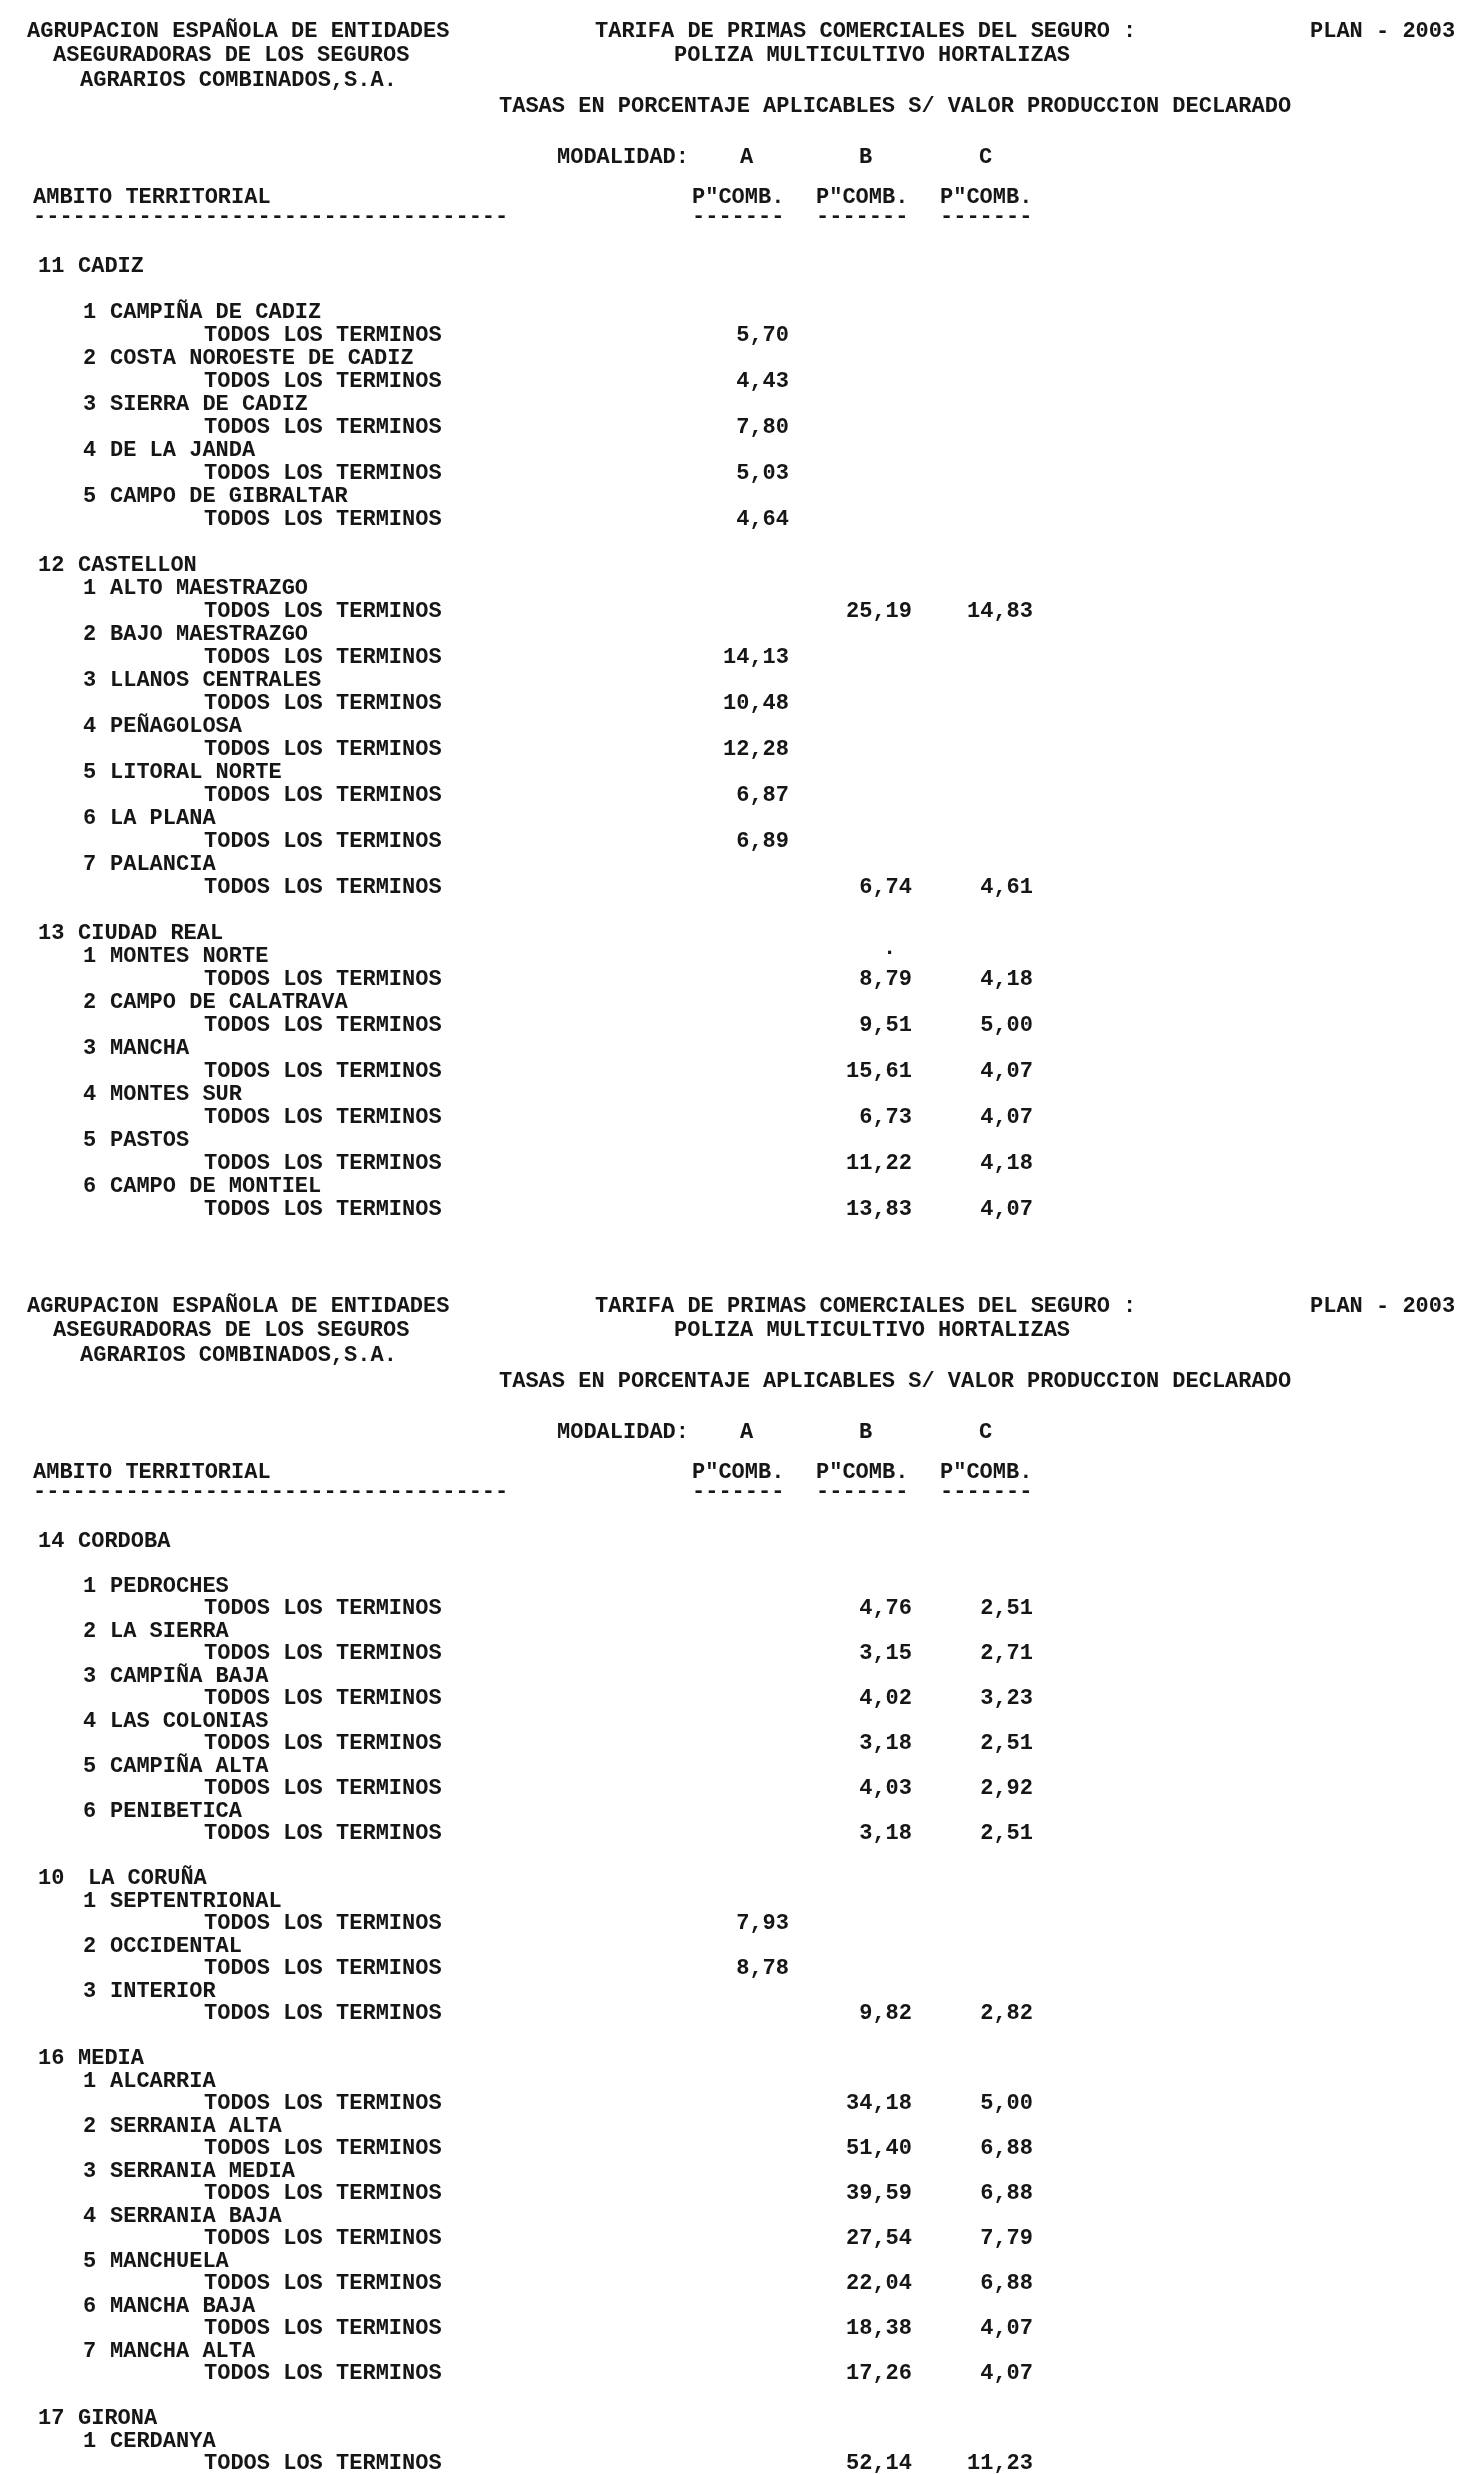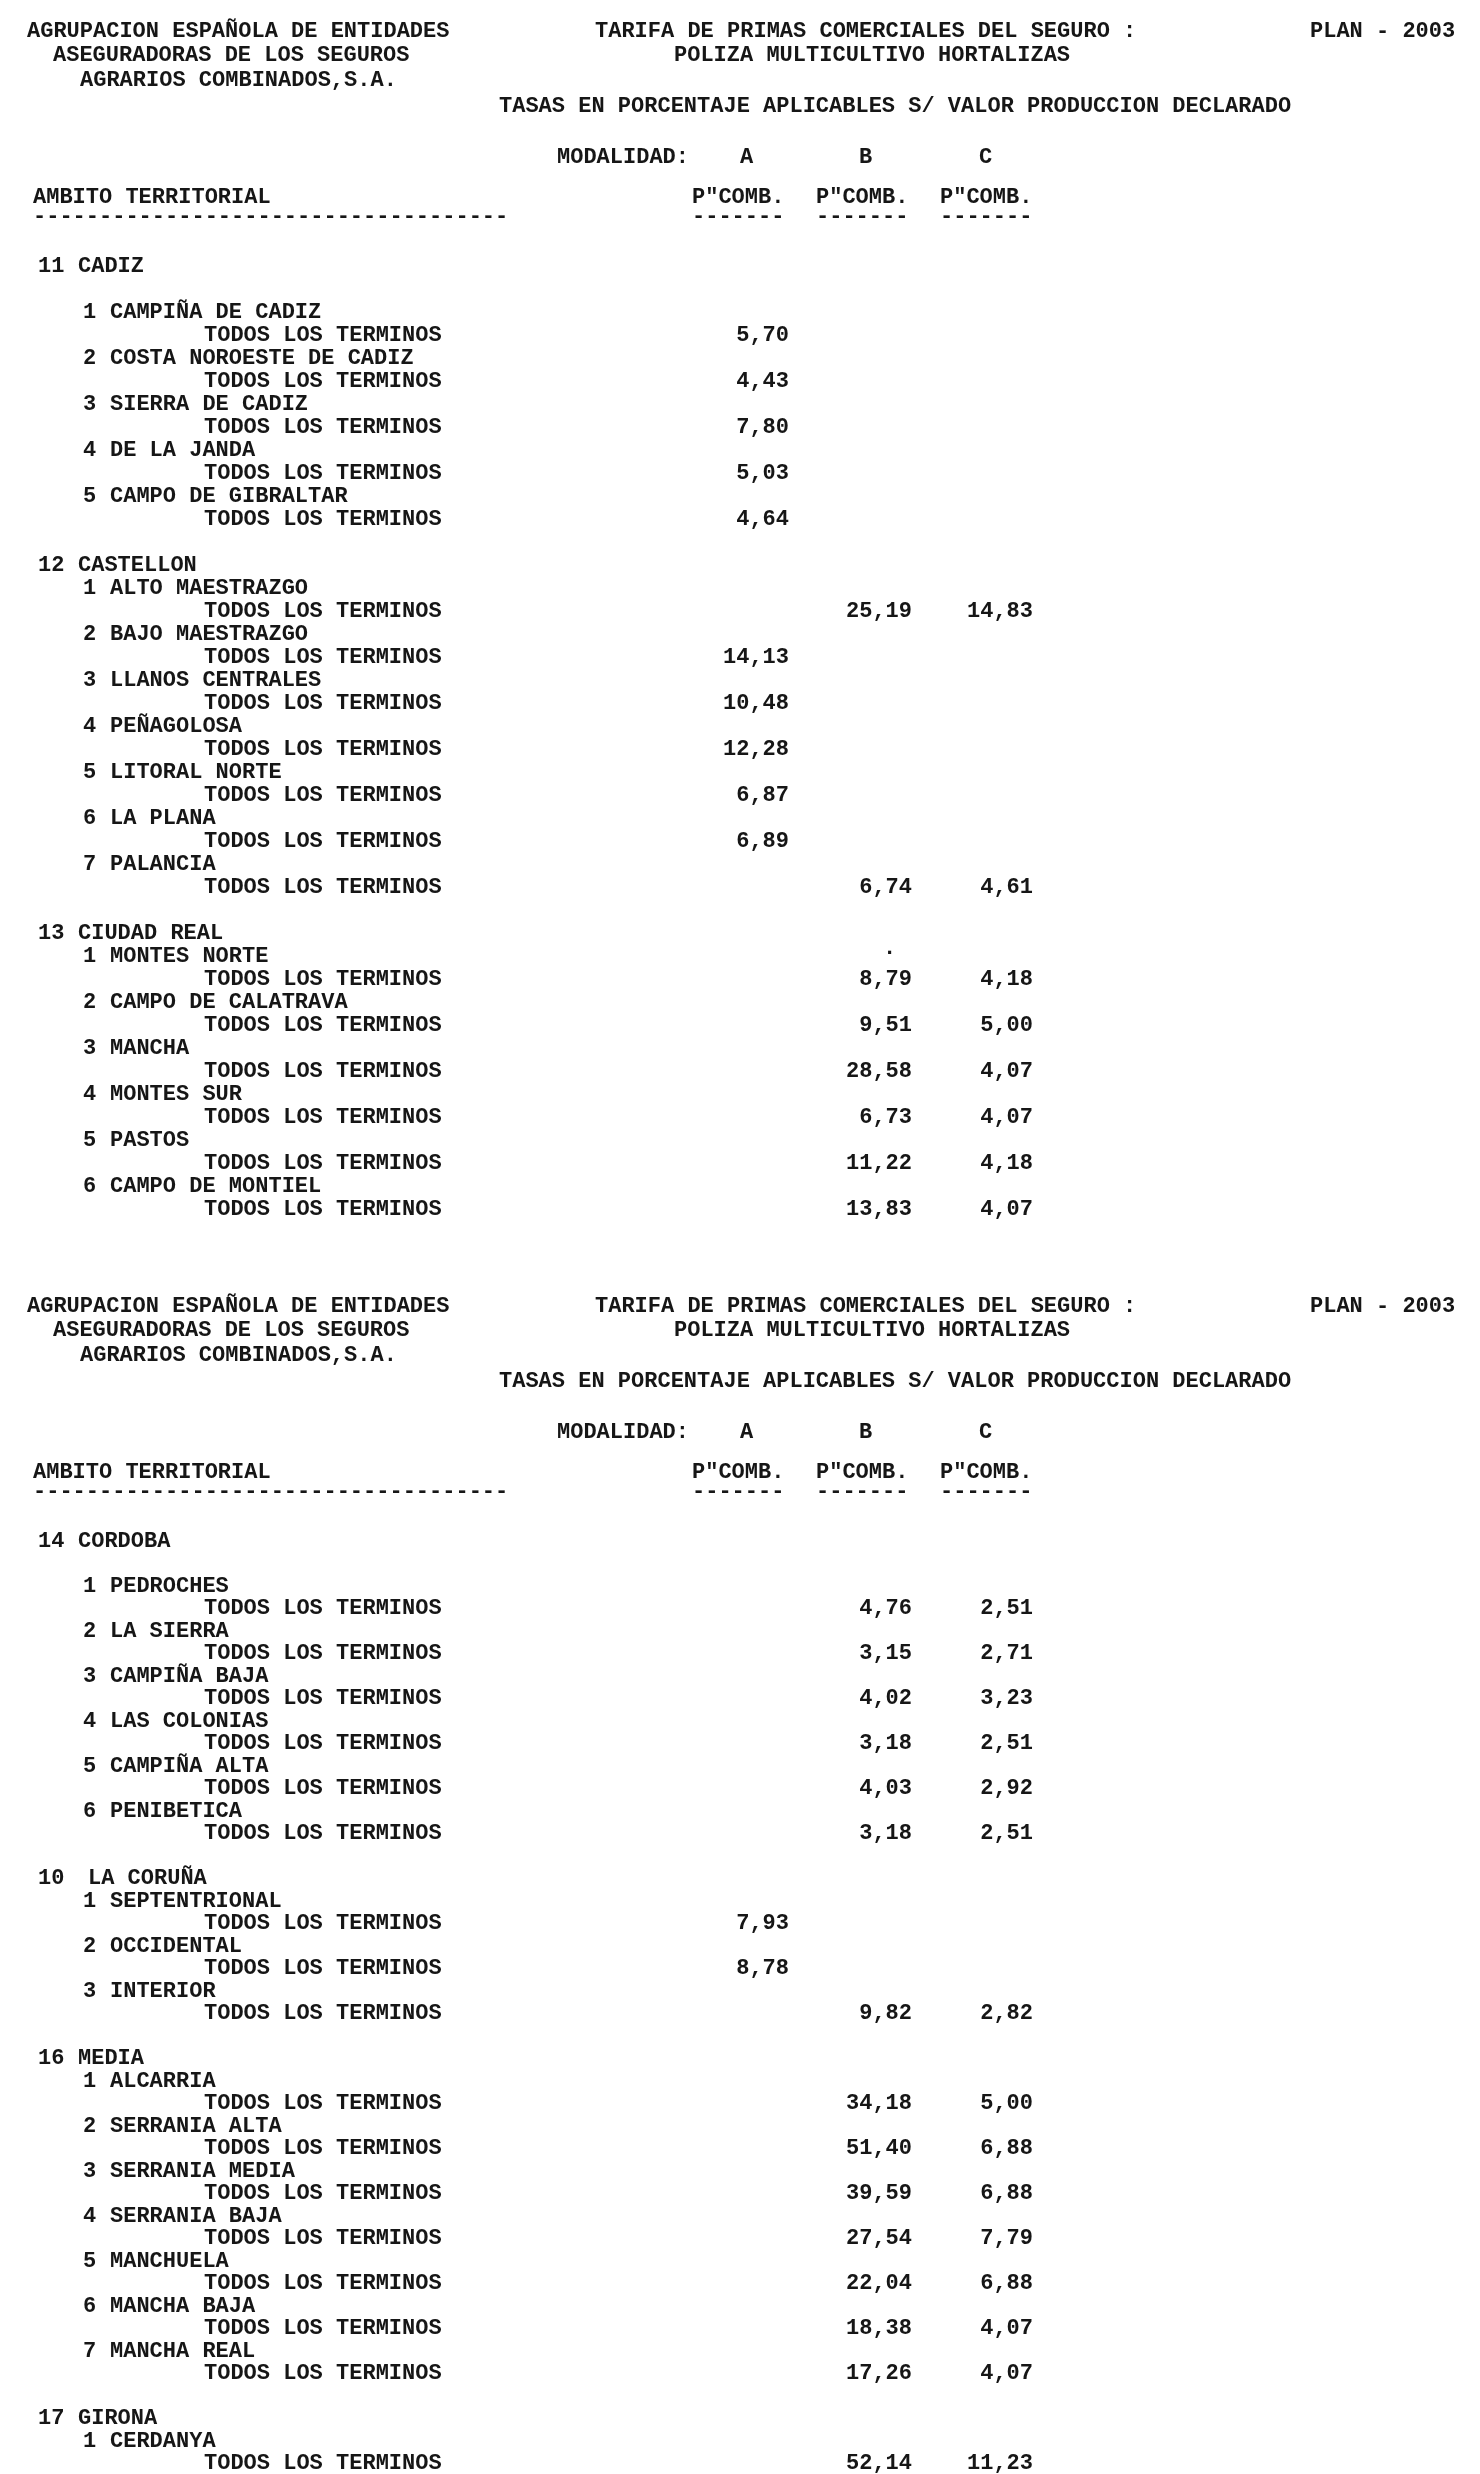--- a/index.html
+++ b/index.html
@@ -97,21 +97,21 @@
       <div class="ln" style="top: 807px;"><span class="x-cnum">6</span><span class="x-cname">LA PLANA</span></div>
       <div class="ln" style="top: 830px;"><span class="x-scope">TODOS LOS TERMINOS</span><span class="val val-a">6,89</span><span class="val val-b"></span><span class="val val-c"></span></div>
       <div class="ln" style="top: 853px;"><span class="x-cnum">7</span><span class="x-cname">PALANCIA</span></div>
       <div class="ln" style="top: 876px;"><span class="x-scope">TODOS LOS TERMINOS</span><span class="val val-a"></span><span class="val val-b">6,74</span><span class="val val-c">4,61</span></div>
       <div class="ln" style="top: 922px;"><span class="x-prov">13</span><span style="left: 78px;">CIUDAD REAL</span></div>
       <div class="ln" style="top: 945px;"><span class="x-cnum">1</span><span class="x-cname">MONTES NORTE</span></div>
       <div class="ln" style="top: 968px;"><span class="x-scope">TODOS LOS TERMINOS</span><span class="val val-a"></span><span class="val val-b">8,79</span><span class="val val-c">4,18</span></div>
       <div class="ln" style="top: 991px;"><span class="x-cnum">2</span><span class="x-cname">CAMPO DE CALATRAVA</span></div>
       <div class="ln" style="top: 1014px;"><span class="x-scope">TODOS LOS TERMINOS</span><span class="val val-a"></span><span class="val val-b">9,51</span><span class="val val-c">5,00</span></div>
       <div class="ln" style="top: 1037px;"><span class="x-cnum">3</span><span class="x-cname">MANCHA</span></div>
-      <div class="ln" style="top: 1060px;"><span class="x-scope">TODOS LOS TERMINOS</span><span class="val val-a"></span><span class="val val-b">28,58</span><span class="val val-c">4,07</span></div>
+      <div class="ln" style="top: 1060px;"><span class="x-scope">TODOS LOS TERMINOS</span><span class="val val-a"></span><span class="val val-b">15,61</span><span class="val val-c">4,07</span></div>
       <div class="ln" style="top: 1083px;"><span class="x-cnum">4</span><span class="x-cname">MONTES SUR</span></div>
       <div class="ln" style="top: 1106px;"><span class="x-scope">TODOS LOS TERMINOS</span><span class="val val-a"></span><span class="val val-b">6,73</span><span class="val val-c">4,07</span></div>
       <div class="ln" style="top: 1129px;"><span class="x-cnum">5</span><span class="x-cname">PASTOS</span></div>
       <div class="ln" style="top: 1152px;"><span class="x-scope">TODOS LOS TERMINOS</span><span class="val val-a"></span><span class="val val-b">11,22</span><span class="val val-c">4,18</span></div>
       <div class="ln" style="top: 1175px;"><span class="x-cnum">6</span><span class="x-cname">CAMPO DE MONTIEL</span></div>
       <div class="ln" style="top: 1198px;"><span class="x-scope">TODOS LOS TERMINOS</span><span class="val val-a"></span><span class="val val-b">13,83</span><span class="val val-c">4,07</span></div>
     </div>
   <span class="artifact" style="left:883px; top:936px">.</span>
 </section>
 
@@ -176,20 +176,20 @@
       <div class="ln" style="top: 840px;"><span class="x-cnum">2</span><span class="x-cname">SERRANIA ALTA</span></div>
       <div class="ln" style="top: 862px;"><span class="x-scope">TODOS LOS TERMINOS</span><span class="val val-a"></span><span class="val val-b">51,40</span><span class="val val-c">6,88</span></div>
       <div class="ln" style="top: 885px;"><span class="x-cnum">3</span><span class="x-cname">SERRANIA MEDIA</span></div>
       <div class="ln" style="top: 907px;"><span class="x-scope">TODOS LOS TERMINOS</span><span class="val val-a"></span><span class="val val-b">39,59</span><span class="val val-c">6,88</span></div>
       <div class="ln" style="top: 930px;"><span class="x-cnum">4</span><span class="x-cname">SERRANIA BAJA</span></div>
       <div class="ln" style="top: 952px;"><span class="x-scope">TODOS LOS TERMINOS</span><span class="val val-a"></span><span class="val val-b">27,54</span><span class="val val-c">7,79</span></div>
       <div class="ln" style="top: 975px;"><span class="x-cnum">5</span><span class="x-cname">MANCHUELA</span></div>
       <div class="ln" style="top: 997px;"><span class="x-scope">TODOS LOS TERMINOS</span><span class="val val-a"></span><span class="val val-b">22,04</span><span class="val val-c">6,88</span></div>
       <div class="ln" style="top: 1020px;"><span class="x-cnum">6</span><span class="x-cname">MANCHA BAJA</span></div>
       <div class="ln" style="top: 1042px;"><span class="x-scope">TODOS LOS TERMINOS</span><span class="val val-a"></span><span class="val val-b">18,38</span><span class="val val-c">4,07</span></div>
-      <div class="ln" style="top: 1065px;"><span class="x-cnum">7</span><span class="x-cname">MANCHA REAL</span></div>
+      <div class="ln" style="top: 1065px;"><span class="x-cnum">7</span><span class="x-cname">MANCHA ALTA</span></div>
       <div class="ln" style="top: 1087px;"><span class="x-scope">TODOS LOS TERMINOS</span><span class="val val-a"></span><span class="val val-b">17,26</span><span class="val val-c">4,07</span></div>
       <div class="ln" style="top: 1132px;"><span class="x-prov">17</span><span style="left: 78px;">GIRONA</span></div>
       <div class="ln" style="top: 1155px;"><span class="x-cnum">1</span><span class="x-cname">CERDANYA</span></div>
       <div class="ln" style="top: 1177px;"><span class="x-scope">TODOS LOS TERMINOS</span><span class="val val-a"></span><span class="val val-b">52,14</span><span class="val val-c">11,23</span></div>
     </div>
 </section>
 
 
 </body></html>

